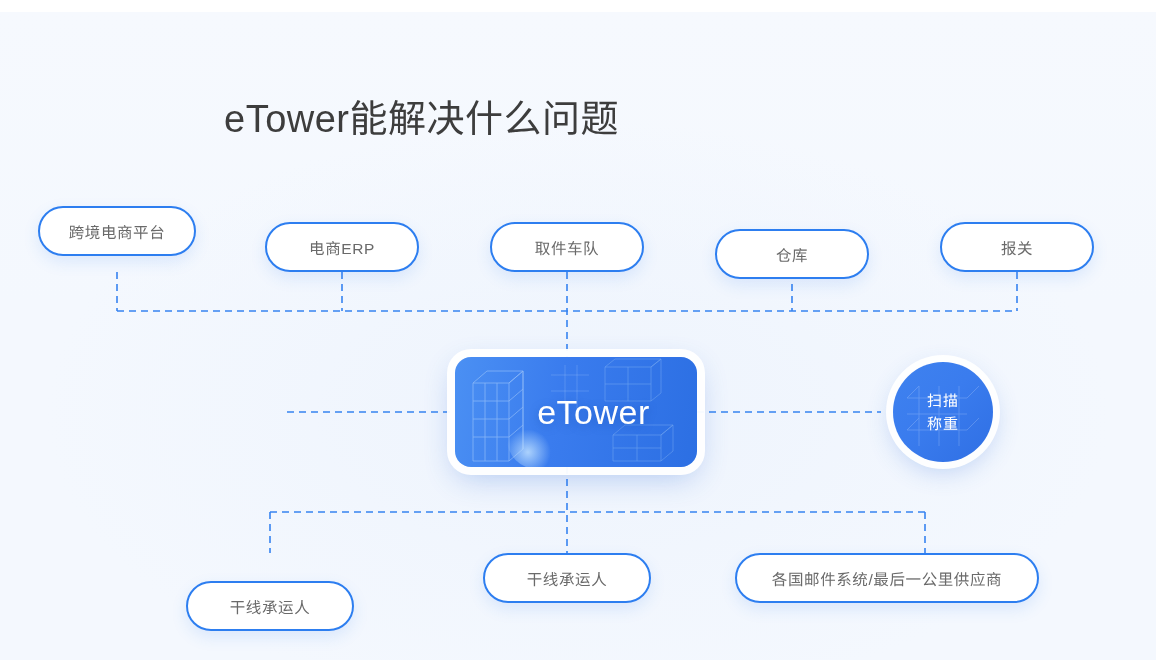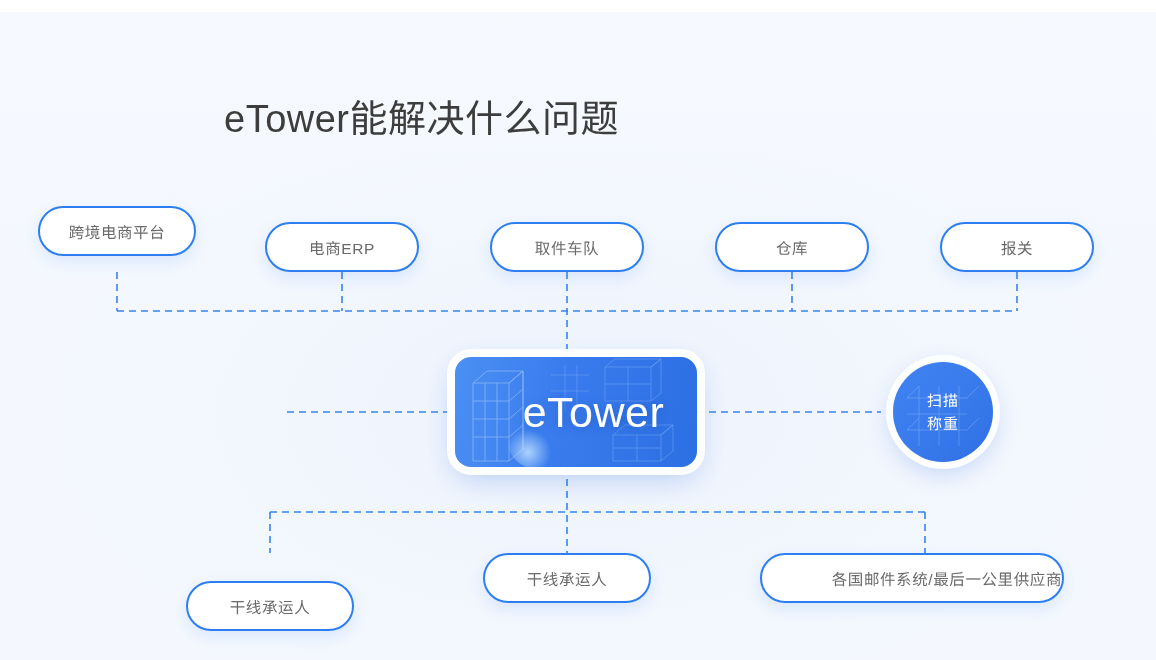--- a/index.html
+++ b/index.html
@@ -130,21 +130,21 @@
     position: absolute;
     inset: 0;
   }
   #center-node .hero-label {
     position: absolute;
     inset: 0;
     display: flex;
     align-items: center;
     justify-content: center;
     color: #ffffff;
-    font-size: 43px;
+    font-size: 34px;
     letter-spacing: 0.5px;
     text-shadow: 0 2px 10px rgba(20,70,160,0.35);
     z-index: 3;
     padding-left: 35px;
   }
 </style>
 </head>
 <body>
 
 <div id="stage">
@@ -181,21 +181,21 @@
   </div>
 
   <div class="pill" style="left:490px; top:222px; width:154px;">
     <span>取件车队</span>
   </div>
 
   <div class="pill" style="left:265px; top:222px; width:154px;">
     <span>电商ERP</span>
   </div>
 
-  <div class="pill" style="left:715px; top:222px; width:154px;">
+  <div class="pill" style="left:715px; top:229px; width:154px;">
     <span>仓库</span>
   </div>
 
   <div class="pill" style="left:940px; top:222px; width:154px;text-align:center;">
     <span>报关</span>
   </div>
 
 
   <div class="circle-node" style="left:893px; top:362px;">
     <svg class="cnode-mesh" viewBox="0 0 100 100" preserveAspectRatio="none">
@@ -249,17 +249,17 @@
   </div>
 
   <div class="pill" style="left:186px; top:581px; width:168px;">
     <span>干线承运人</span>
   </div>
 
   <div class="pill" style="left:483px; top:553px; width:168px;">
     <span>干线承运人</span>
   </div>
 
-  <div class="pill" style="left:760px; top:553px; width:304px;justify-content:flex-end;">
+  <div class="pill" style="left:735px; top:553px; width:304px;">
     <span>各国邮件系统/最后一公里供应商</span>
   </div>
 
 </div>
 
 </body></html>

